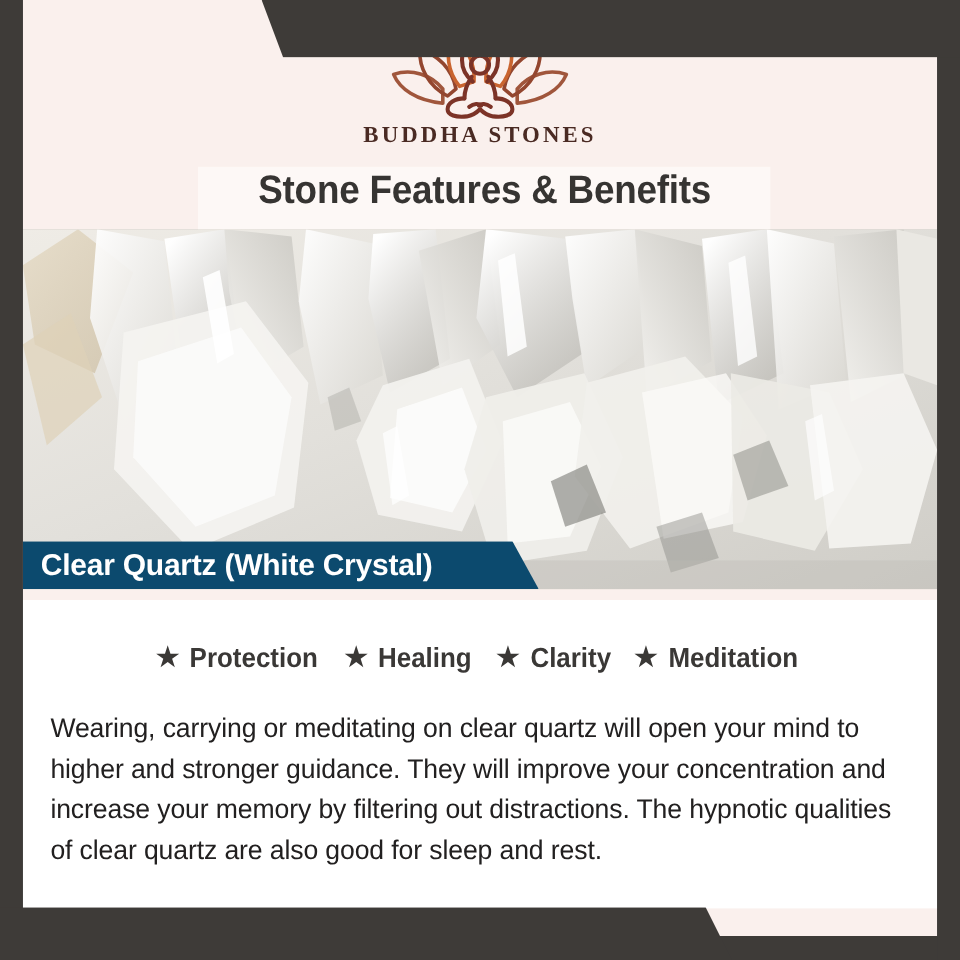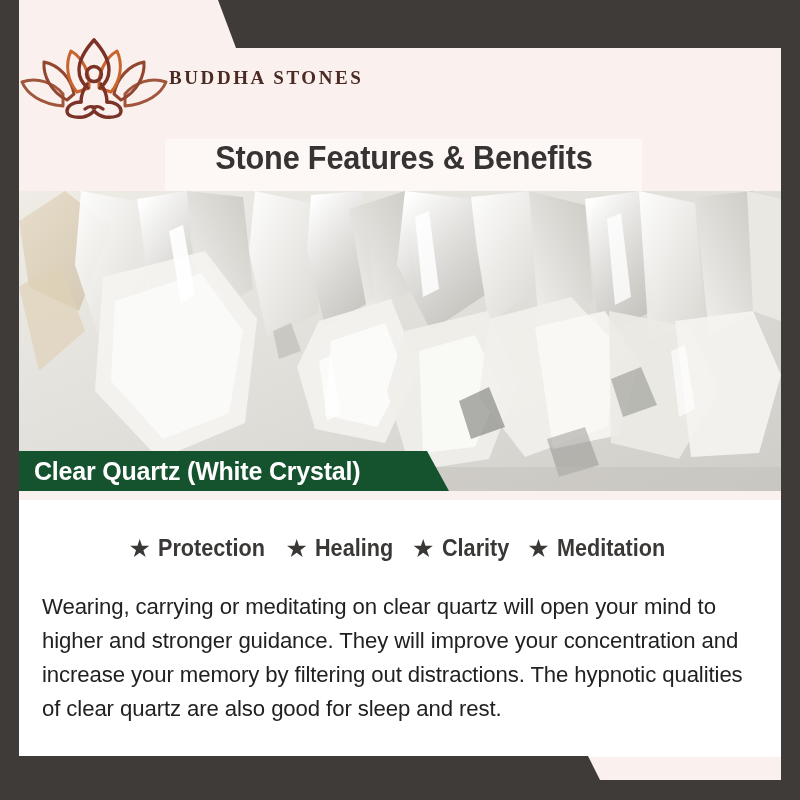--- a/index.html
+++ b/index.html
@@ -69,21 +69,21 @@
     background: #3e3b38; z-index: 5;
   }
 
   
   .header {
     position: absolute;
     left: 0; top: 0;
     width: 762px;
     height: 140px;
     display: flex;
-    flex-direction: row;
+    flex-direction: column;
     align-items: center;
     justify-content: flex-start;
     padding-top: 14px;
     z-index: 2;
   }
 
   .logo-mark {
     width: 150px;
     height: 86px;
     display: block;
@@ -137,21 +137,21 @@
 
   .hero svg { display: block; width: 100%; height: 100%; }
 
   
   .stone-ribbon {
     position: absolute;
     left: 0;
     top: 451px;
     height: 40px;
     width: 430px;
-    background: #14532d;
+    background: #0c4a6e;
     z-index: 4;
     clip-path: polygon(0 0, 408px 0, 430px 40px, 0 40px);
     display: flex;
     align-items: center;
   }
 
   .stone-name {
     font-family: "Liberation Sans", sans-serif;
     font-size: 25px;
     font-weight: 700;

